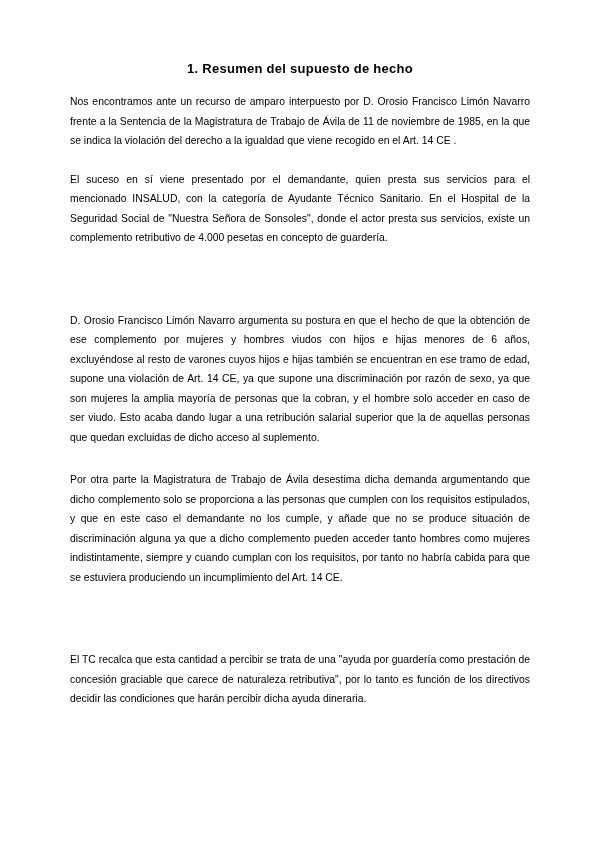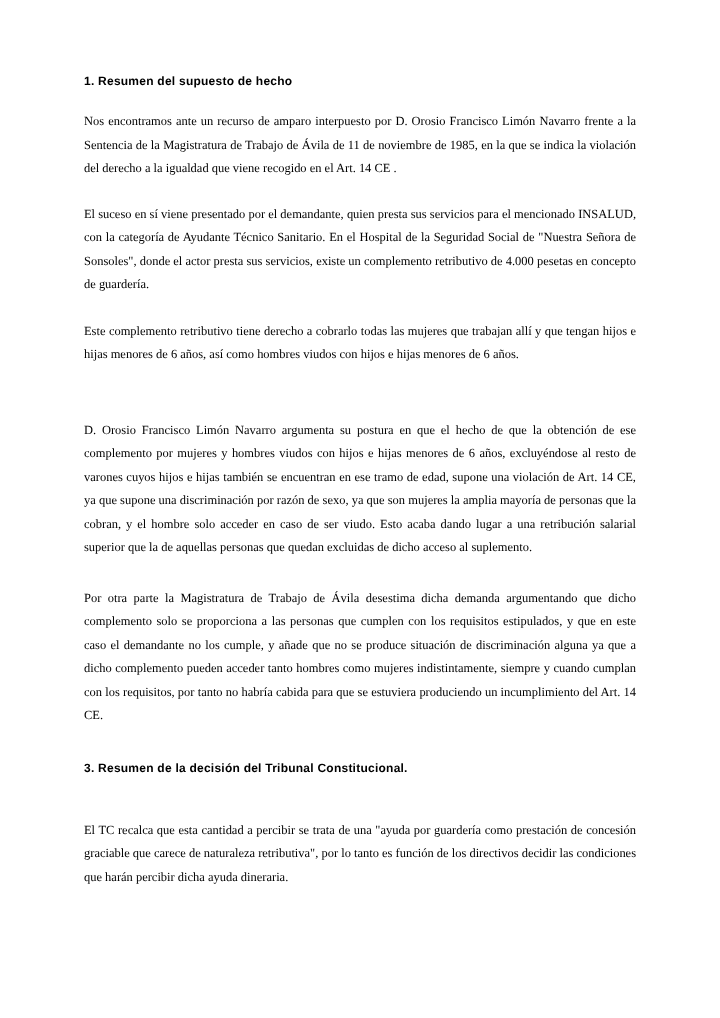--- a/index.html
+++ b/index.html
@@ -21,37 +21,36 @@
     width: 600px;
     height: 848px;
     background: #ffffff;
     box-sizing: border-box;
     padding: 62px 70px 0 70px;
   }
   .doc-body {
     width: 460px;
   }
   h2.section-heading {
-    font-size: 10px;
+    font-size: 13px;
     font-weight: bold;
     line-height: 13px;
     margin: 0 0 0 0;
     letter-spacing: 0.02em;
-    text-align: left;
+    text-align: center;
     color: #000;
   }
   p.para {
     font-size: 10.4px;
     line-height: 19.5px;
     margin: 0;
     text-align: justify;
     text-justify: inter-word;
     color: #000;
     hyphens: none;
-    font-family: Liberation Serif, serif;
   }
   
   .sp-head-to-para { height: 17px; }
   .sp-para-to-para { height: 19px; }
   .sp-para-to-head { height: 27px; }
   .sp-para-to-para-wide { height: 23px; }
 </style>
 </head>
 <body>
 
@@ -60,32 +59,30 @@
 
     <h2 class="section-heading">1. Resumen del supuesto de hecho</h2>
     <div class="sp-head-to-para"></div>
 
     <p class="para">Nos encontramos ante un recurso de amparo interpuesto por D. Orosio Francisco Limón Navarro frente a la Sentencia de la Magistratura de Trabajo de Ávila de 11 de noviembre de 1985, en la que se indica la violación del derecho a la igualdad que viene recogido en el Art. 14 CE .</p>
     <div class="sp-para-to-para"></div>
 
     <p class="para">El suceso en sí viene presentado por el demandante, quien presta sus servicios para el mencionado INSALUD, con la categoría de Ayudante Técnico Sanitario. En el Hospital de la Seguridad Social de "Nuestra Señora de Sonsoles", donde el actor presta sus servicios, existe un complemento retributivo de 4.000 pesetas en concepto de guardería.</p>
     <div class="sp-para-to-para"></div>
 
-    <p class="para">Este complemento retributivo tiene derecho a cobrarlo todas las mujeres que trabajan allí y que tengan hijos e hijas menores de 6 años, así como hombres viudos con hijos e hijas menores de 6 años.</p>
     <div class="sp-para-to-head"></div>
 
     <div class="sp-head-to-para"></div>
 
     <p class="para">D. Orosio Francisco Limón Navarro argumenta su postura en que el hecho de que la obtención de ese complemento por mujeres y hombres viudos con hijos e hijas menores de 6 años, excluyéndose al resto de varones cuyos hijos e hijas también se encuentran en ese tramo de edad, supone una violación de Art. 14 CE, ya que supone una discriminación por razón de sexo, ya que son mujeres la amplia mayoría de personas que la cobran, y el hombre solo acceder en caso de ser viudo. Esto acaba dando lugar a una retribución salarial superior que la de aquellas personas que quedan excluidas de dicho acceso al suplemento.</p>
     <div class="sp-para-to-para-wide"></div>
 
     <p class="para">Por otra parte la Magistratura de Trabajo de Ávila desestima dicha demanda argumentando que dicho complemento solo se proporciona a las personas que cumplen con los requisitos estipulados, y que en este caso el demandante no los cumple, y añade que no se produce situación de discriminación alguna ya que a dicho complemento pueden acceder tanto hombres como mujeres indistintamente, siempre y cuando cumplan con los requisitos, por tanto no habría cabida para que se estuviera produciendo un incumplimiento del Art. 14 CE.</p>
     <div class="sp-para-to-head"></div>
 
-    <h2 class="section-heading">3. Resumen de la decisión del Tribunal Constitucional.</h2>
     <div class="sp-head-to-para"></div>
 
     <div class="sp-para-to-para"></div>
 
     <p class="para">El TC recalca que esta cantidad a percibir se trata de una "ayuda por guardería como prestación de concesión graciable que carece de naturaleza retributiva", por lo tanto es función de los directivos decidir las condiciones que harán percibir dicha ayuda dineraria.</p>
     <div class="sp-para-to-para"></div>
 
   </div>
 </div>
 

